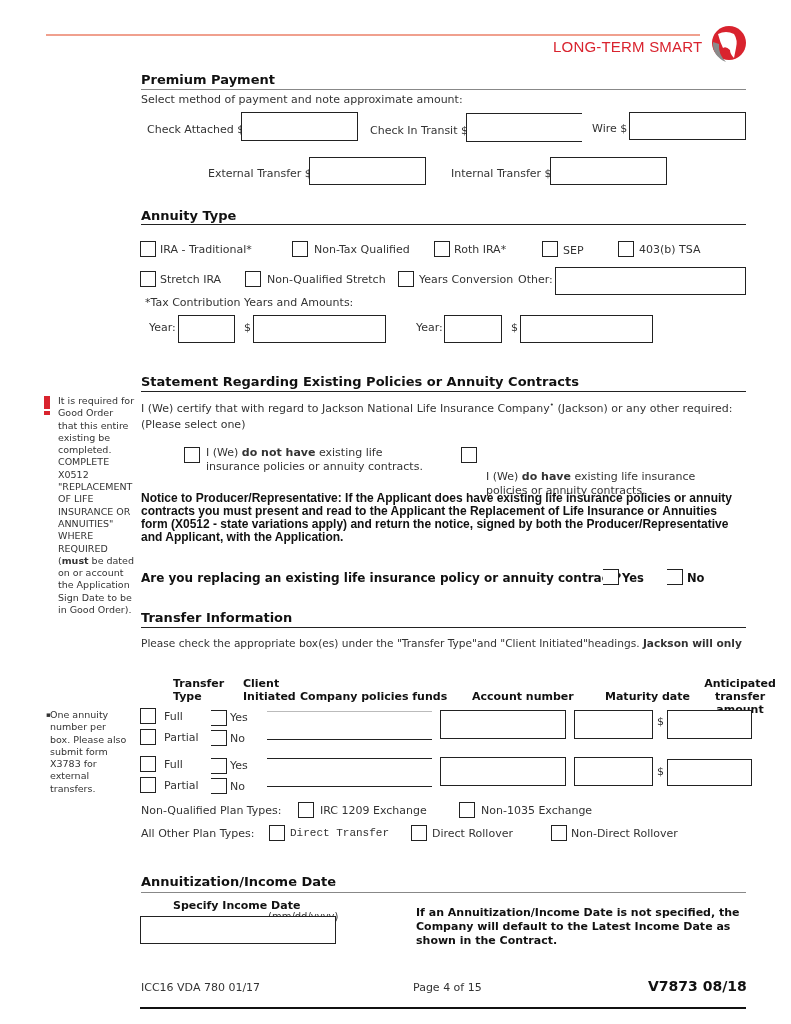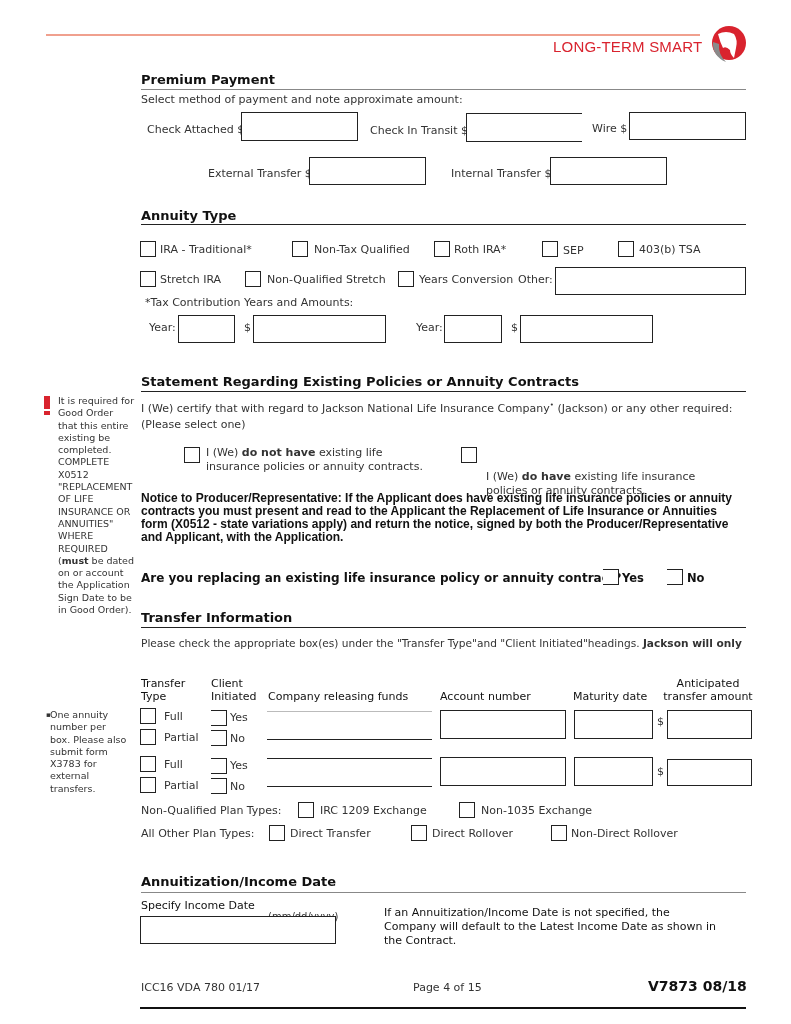--- a/index.html
+++ b/index.html
@@ -12,21 +12,21 @@
   .h2 { font-weight:bold; font-size:13px; color:#111; }
   .rule { height:1px; background:#222; }
   .rule.gray { background:#888; }
   .txt { font-size:11px; color:#333; white-space:nowrap; }
   .box { border:1px solid #222; background:#fff; box-sizing:border-box; }
   .cb { width:16px; height:16px; border:1px solid #222; box-sizing:border-box; background:#fff; }
   .cb.open { border-left:none; border-top:1px solid #222; }
   .side { font-size:9.5px; color:#333; line-height:12.3px; }
   .notice { font-family:"Liberation Sans", sans-serif; font-weight:bold; font-size:12px; color:#111; line-height:13px; width:600px; }
   .q { font-weight:bold; font-size:12px; color:#111; }
-  .th { font-weight:normal; font-size:11px; color:#111; line-height:13px; }
+  .th { font-weight:bold; font-size:11px; color:#111; line-height:13px;margin-left:32px; }
   .foot { font-size:11px; color:#333; }
   .bottomrule { left:140px; top:1007px; width:606px; height:2px; background:#111; }
 </style>
 </head>
 <body>
 
 <div class="abs topline"></div>
 <div class="abs brand">LONG-TERM SMART</div>
 <svg class="abs logo" viewBox="0 0 40 40">
   <circle cx="21" cy="19" r="17" fill="#d9232e"></circle>
@@ -143,21 +143,21 @@
 </div>
 
 <div class="abs th" style="left:141px;top:677px;">
     <div>Transfer</div>
     <div>Type</div>
   </div>
 <div class="abs th" style="left:211px;top:677px;">
     <div>Client</div>
     <div>Initiated</div>
   </div>
-<div class="abs th" style="left:268px;top:690px;">Company releasing funds</div>
+<div class="abs th" style="left:268px;top:690px;">Company policies funds</div>
 <div class="abs th" style="left:440px;top:690px;">Account number</div>
 <div class="abs th" style="left:573px;top:690px;">Maturity date</div>
 <div class="abs th" style="left:662px;top:677px;text-align:center;width:92px;">
     <div>Anticipated</div>
     <div>transfer amount</div>
   </div>
 
 <div class="abs side" style="left:50px;top:709px;width:85px;">
   <div><span style="font-size:7px;position:absolute;left:-4px;">▪</span><span>One annuity</span></div>
   <div>number per</div>
@@ -197,21 +197,21 @@
 <div class="abs box" style="left:667px;top:759px;width:85px;height:27px;"></div>
 
 <div class="abs txt" style="left:141px;top:804px;">Non-Qualified Plan Types:</div>
 <div class="abs cb" style="left:298px;top:802px;"></div>
 <div class="abs txt" style="left:320px;top:804px;">IRC 1209 Exchange</div>
 <div class="abs cb" style="left:459px;top:802px;"></div>
 <div class="abs txt" style="left:481px;top:804px;">Non-1035 Exchange</div>
 
 <div class="abs txt" style="left:141px;top:827px;">All Other Plan Types:</div>
 <div class="abs cb" style="left:269px;top:825px;"></div>
-<div class="abs txt" style="left:290px;top:827px;">Direct Transfer</div>
+<div class="abs txt" style="left:290px;top:827px;font-family:Liberation Mono, monospace;">Direct Transfer</div>
 <div class="abs cb" style="left:411px;top:825px;"></div>
 <div class="abs txt" style="left:432px;top:827px;">Direct Rollover</div>
 <div class="abs cb" style="left:551px;top:825px;"></div>
 <div class="abs txt" style="left:571px;top:827px;">Non-Direct Rollover</div>
 
 <div class="abs h2" style="left:141px;top:874px;">Annuitization/Income Date</div>
 <div class="abs rule gray" style="left:141px;top:892px;width:605px;"></div>
 <div class="abs th" style="left:141px;top:899px;">Specify Income Date</div>
 <div class="abs txt" style="left:268px;top:901px;font-size:10px;margin-top:10px;">(mm/dd/yyyy)</div>
 <div class="abs box" style="left:140px;top:916px;width:196px;height:28px;"></div>

